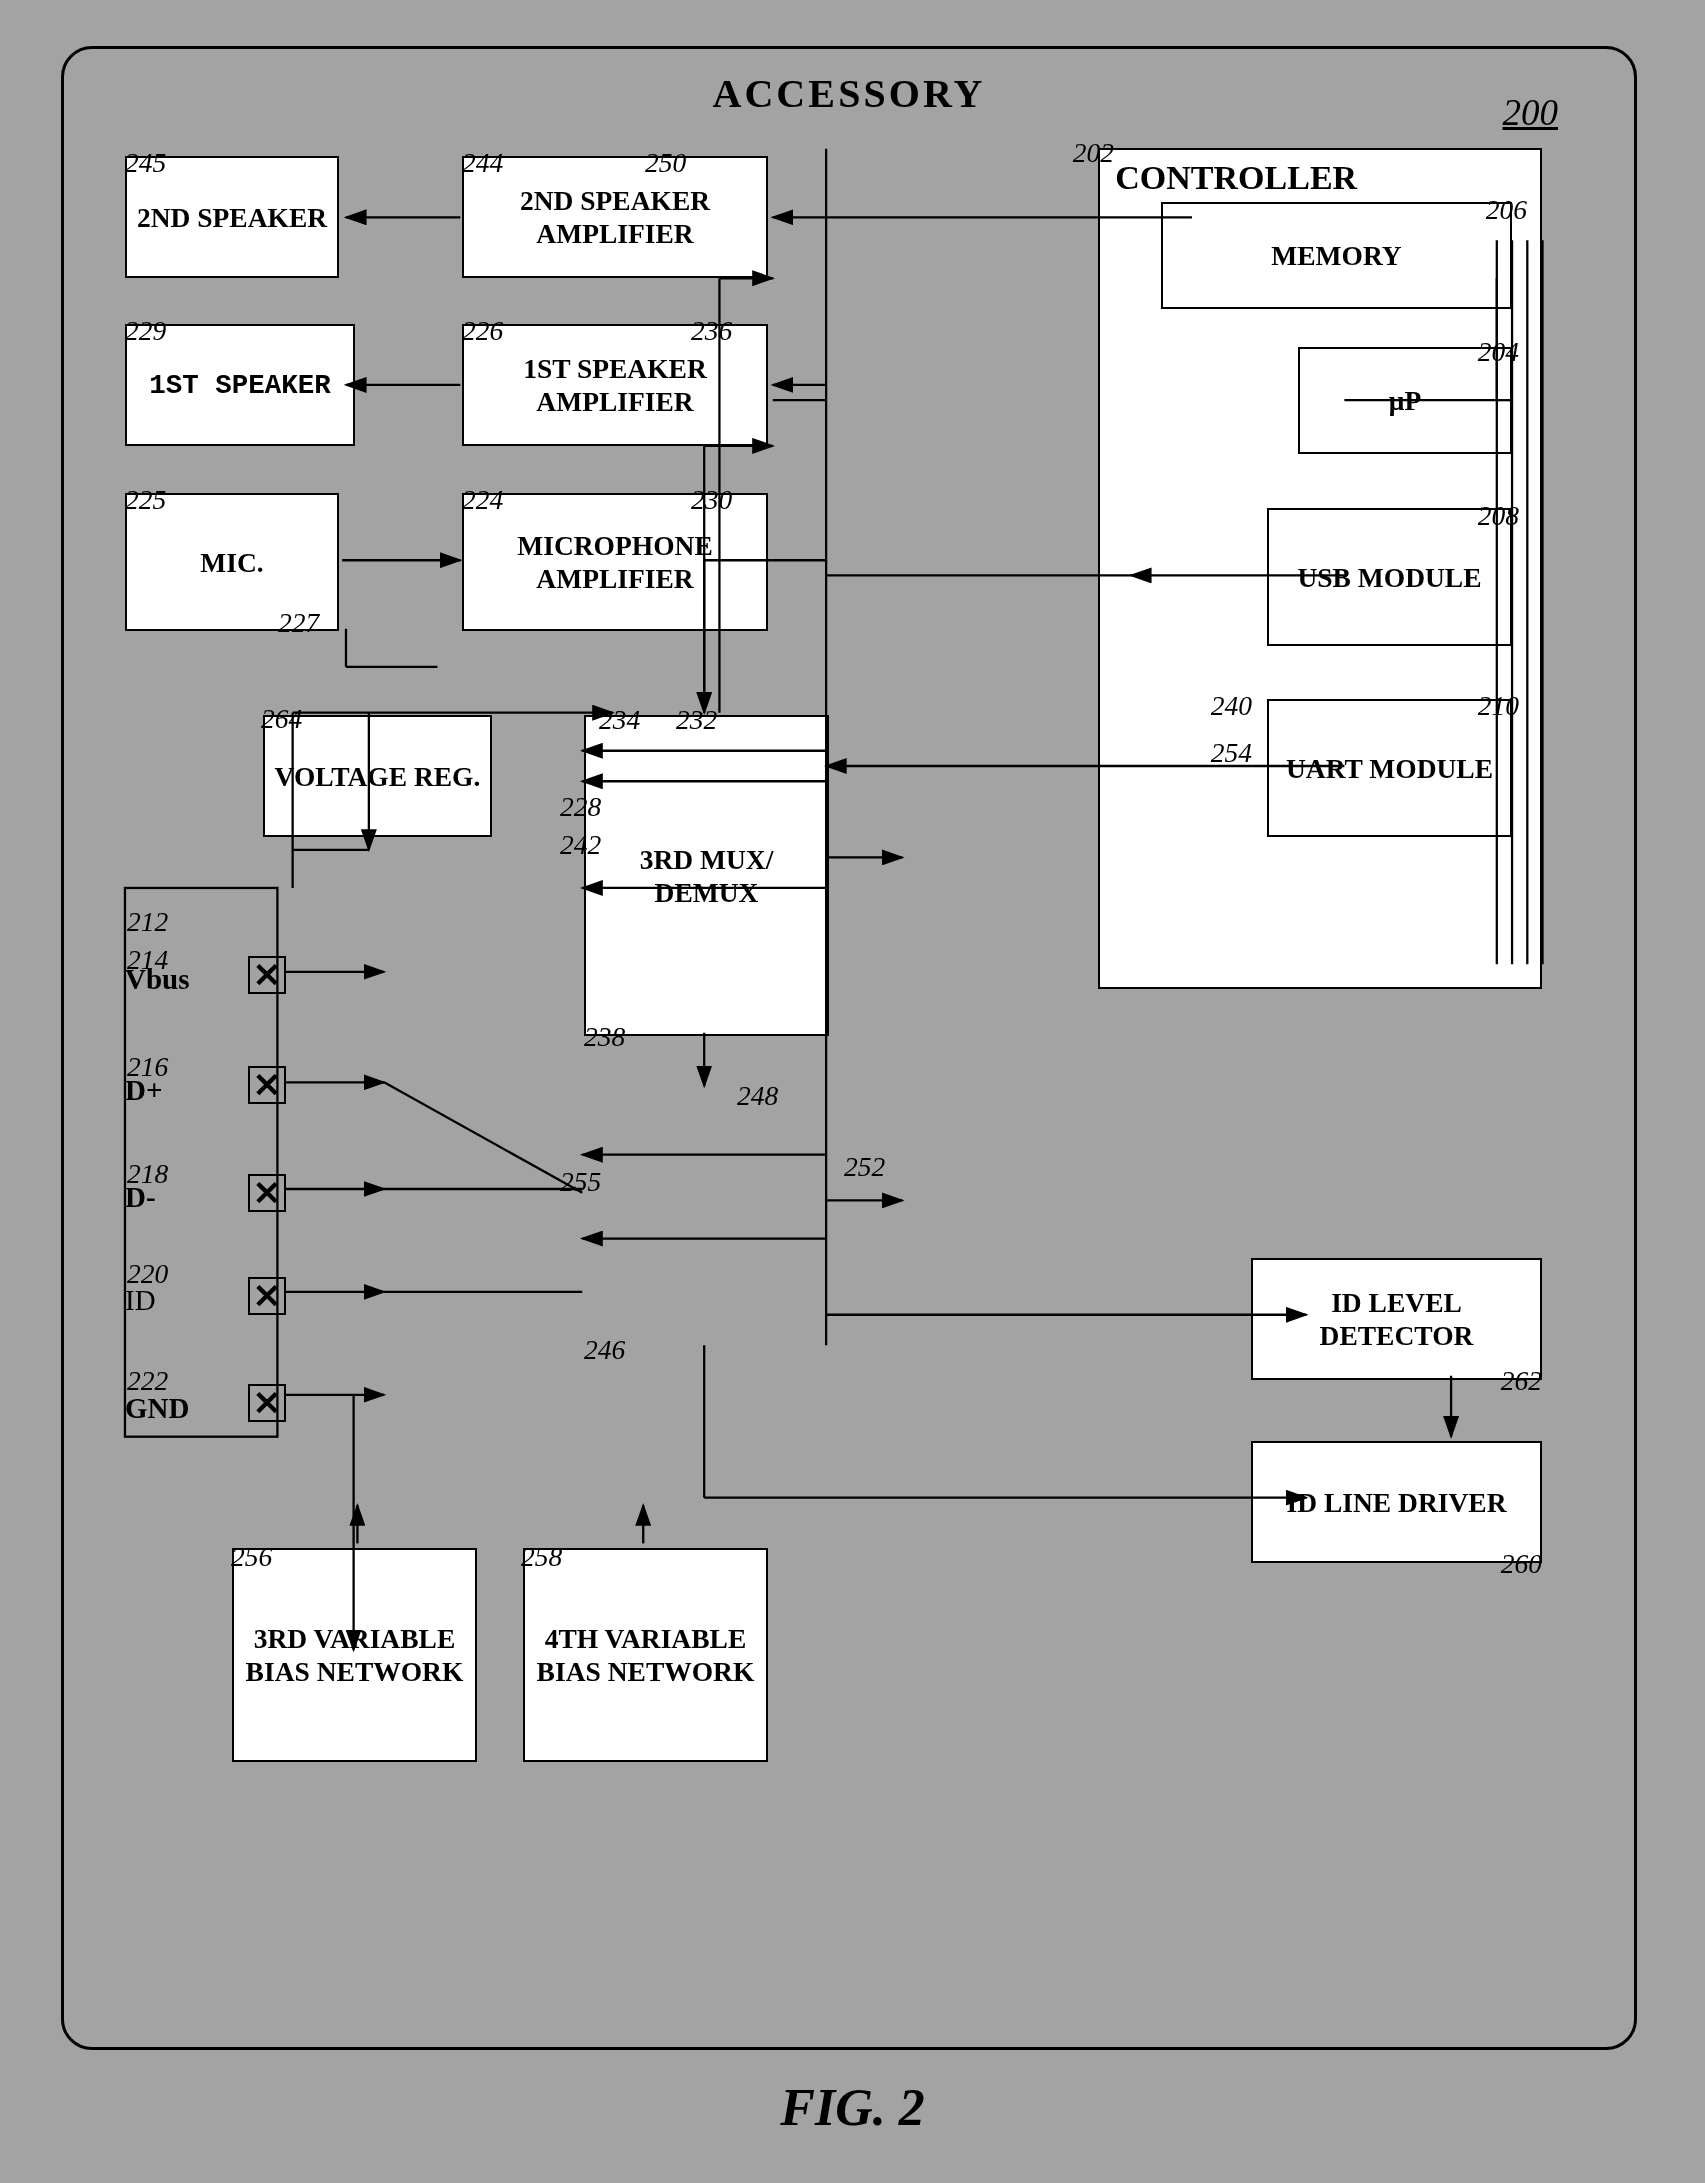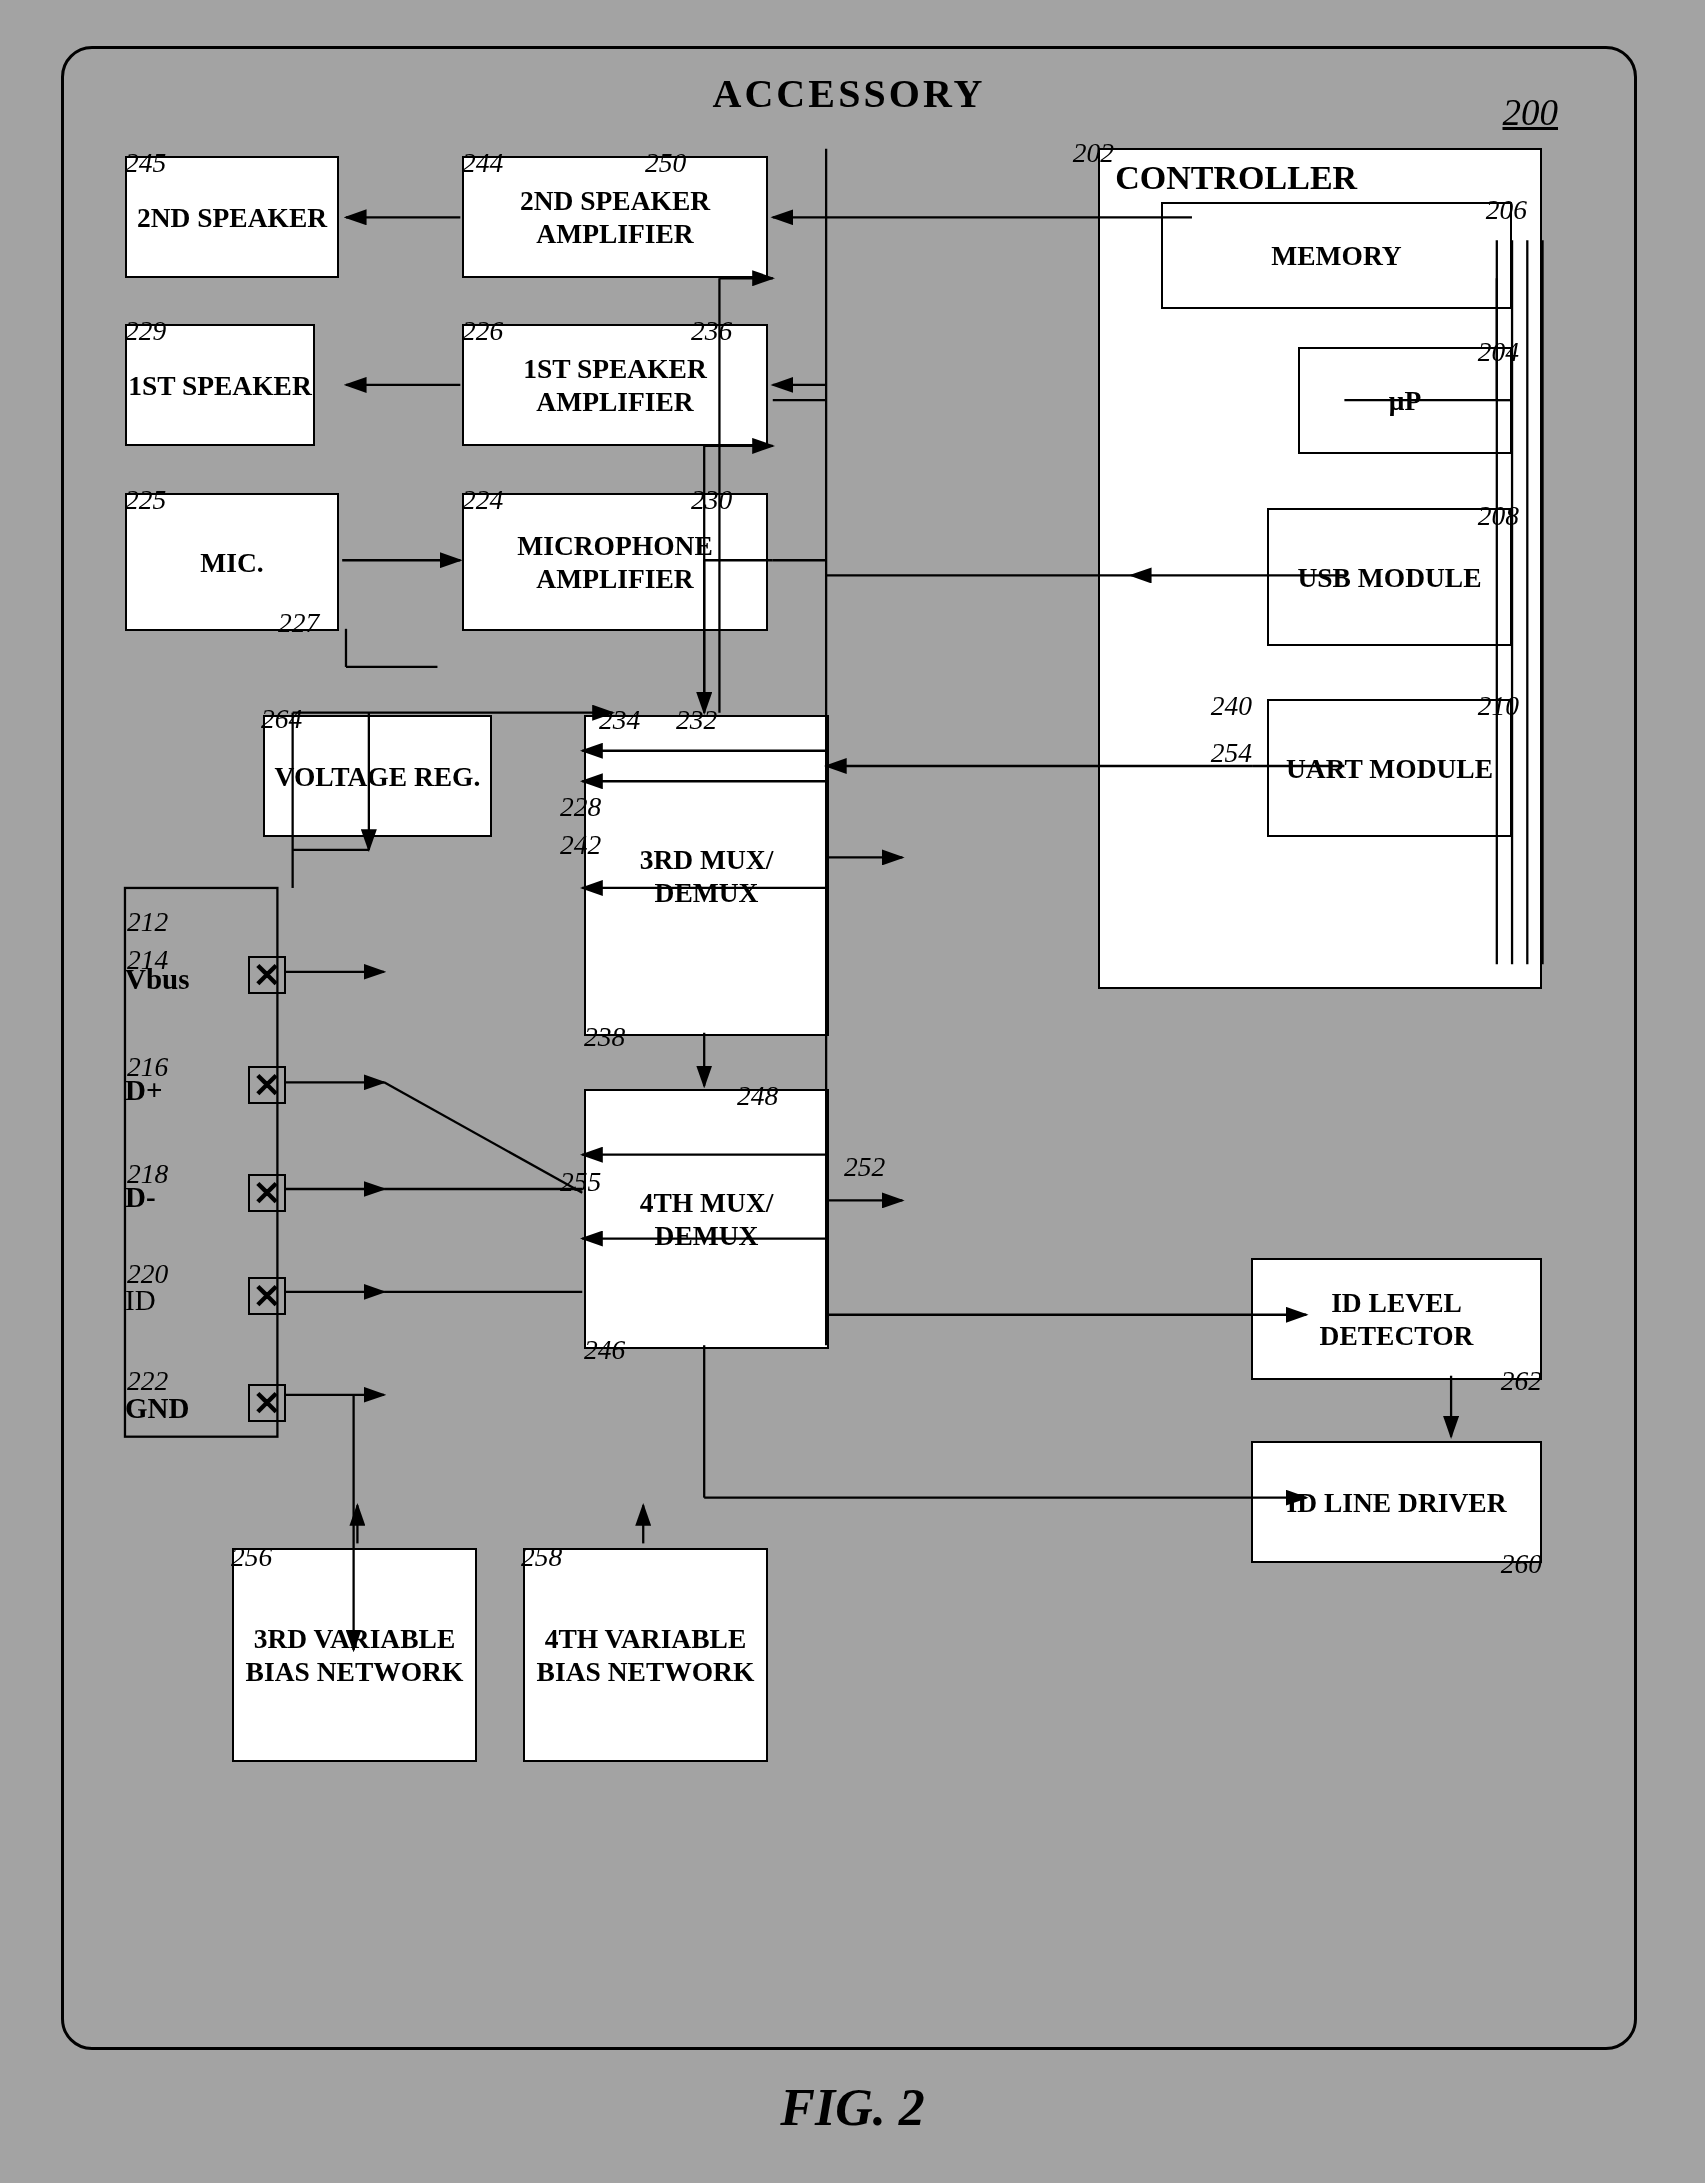--- a/index.html
+++ b/index.html
@@ -144,21 +144,21 @@
 
     <div class="block" style="top:275px; left:398px; width:306px; height:122px;">
       <span>1ST SPEAKER
 AMPLIFIER</span>
     </div>
 
     <div class="ref" style="top:266px; left:398px;">226</div>
 
     <div class="ref" style="top:266px; left:627px;">236</div>
 
-    <div class="block" style="top:275px; left:61px; width:190px; height:122px;">
+    <div class="block" style="top:275px; left:61px; width:230px; height:122px;font-family:Liberation Mono, monospace;">
       <span>1ST
 SPEAKER</span>
     </div>
 
     <div class="ref" style="top:266px; left:61px;">229</div>
 
     <div class="block" style="top:444px; left:398px; width:306px; height:138px;">
       <span>MICROPHONE
 AMPLIFIER</span>
     </div>
@@ -191,25 +191,20 @@
     <div class="ref" style="top:742px; left:496px;">228</div>
 
     <div class="ref" style="top:655px; left:612px;">232</div>
 
     <div class="ref" style="top:655px; left:535px;">234</div>
 
     <div class="ref" style="top:972px; left:520px;">238</div>
 
     <div class="ref" style="top:780px; left:496px;">242</div>
 
-    <div class="block" style="top:1040px; left:520px; width:245px; height:260px;">
-      <span>4TH
-MUX/
-DEMUX</span>
-    </div>
 
     <div class="ref" style="top:1031px; left:673px;">248</div>
 
     <div class="ref" style="top:1102px; left:780px;">252</div>
 
     <div class="ref" style="top:1285px; left:520px;">246</div>
 
     <div class="ref" style="top:1117px; left:496px;">255</div>
 
     <div class="block" style="top:1209px; right:92px; width:291px; height:122px;">

